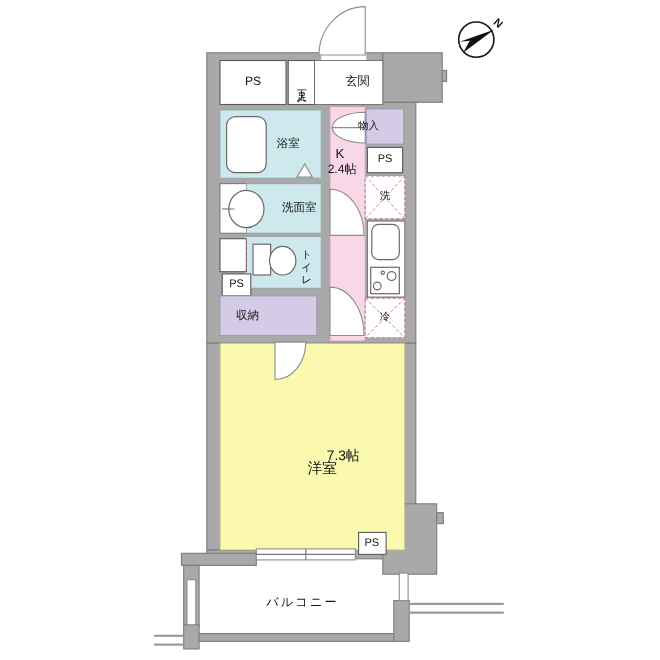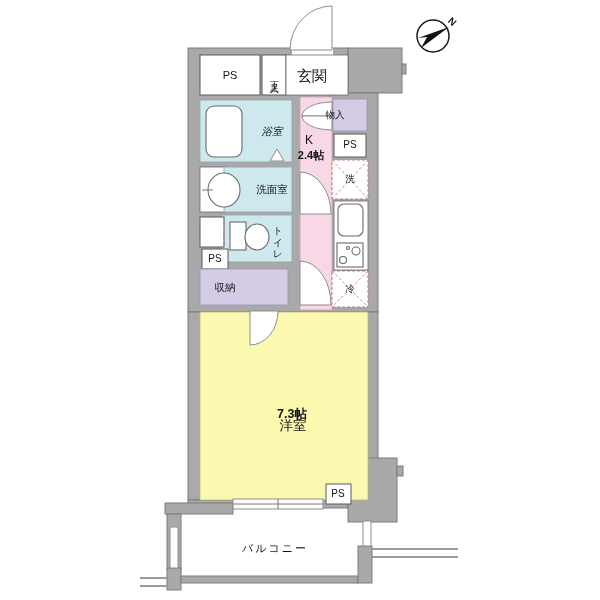--- a/index.html
+++ b/index.html
@@ -115,30 +115,30 @@
     <rect class="rw" x="326" y="484" width="25" height="20"></rect>
 
     <g>
       <circle cx="433" cy="36" r="16" fill="#ffffff" stroke="#1a1a1a" stroke-width="1.5"></circle>
       <polygon points="449,27 418,38 427,37 421,48" fill="#111111"></polygon>
     </g>
   </svg>
 
   <div class="lbl" style="left:230px;top:75px;font-size:11px;">PS</div>
   <div class="lbl v" style="left:274px;top:76px;font-size:9px;">下足入</div>
-  <div class="lbl" style="left:312px;top:75px;font-size:15px;">玄関</div>
+  <div class="lbl" style="left:325px;top:75px;font-size:11px;">玄関</div>
   <div class="lbl" style="left:335px;top:115px;font-size:9.5px;">物入</div>
   <div class="lbl" style="left:350px;top:145px;font-size:10px;">PS</div>
   <div class="lbl" style="left:350px;top:179px;font-size:9.5px;">洗</div>
   <div class="lbl" style="left:309px;top:140px;font-size:12px;">K</div>
-  <div class="lbl" style="left:311px;top:155px;font-size:11px;font-weight:bold;">2.4帖</div>
-  <div class="lbl" style="left:272px;top:131px;font-size:10.5px;font-style:italic;">浴室</div>
+  <div class="lbl" style="left:311px;top:155px;font-size:11px;">2.4帖</div>
+  <div class="lbl" style="left:262px;top:131px;font-size:10.5px;">浴室</div>
   <div class="lbl" style="left:258px;top:189px;font-size:10.5px;padding-left:28px;">洗面室</div>
   <div class="lbl v" style="left:278px;top:238px;font-size:9.5px;">トイレ</div>
   <div class="lbl" style="left:215px;top:259px;font-size:10px;">PS</div>
   <div class="lbl" style="left:225px;top:287px;font-size:10.5px;">収納</div>
   <div class="lbl" style="left:350px;top:289px;font-size:9.5px;">冷</div>
   <div class="lbl" style="left:293px;top:394px;font-size:13.5px;margin-top:32px;">洋室</div>
-  <div class="lbl" style="left:292px;top:414px;font-size:12.5px;font-weight:bold;">7.3帖</div>
+  <div class="lbl" style="left:312px;top:414px;font-size:12.5px;">7.3帖</div>
   <div class="lbl" style="left:338px;top:494px;font-size:10px;">PS</div>
   <div class="lbl" style="left:275px;top:548px;font-size:11px;letter-spacing:2px;font-family:Liberation Serif, serif;">バルコニー</div>
   <div class="lbl north" style="left:452px;top:22px;font-size:10px;">N</div>
 </div>
 
 </body></html>

